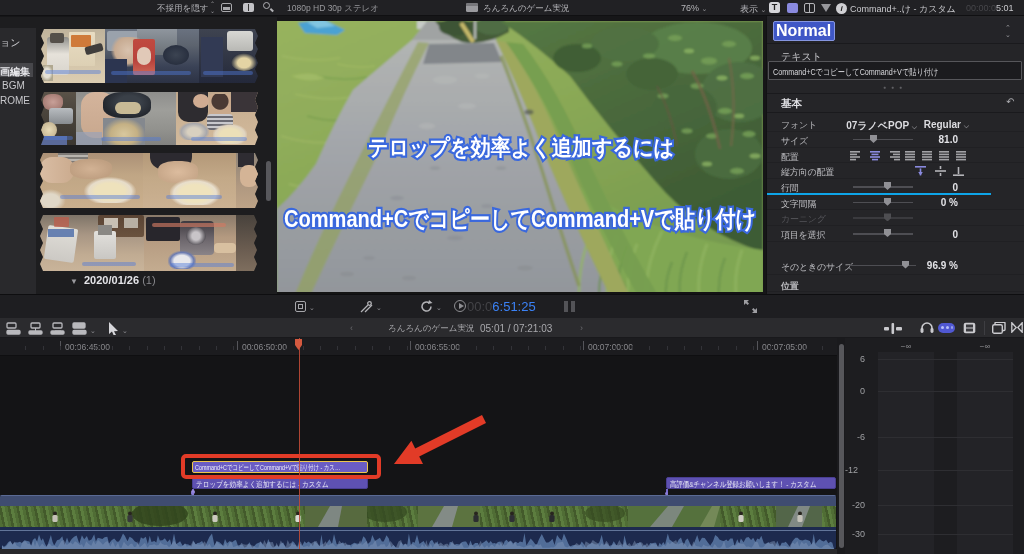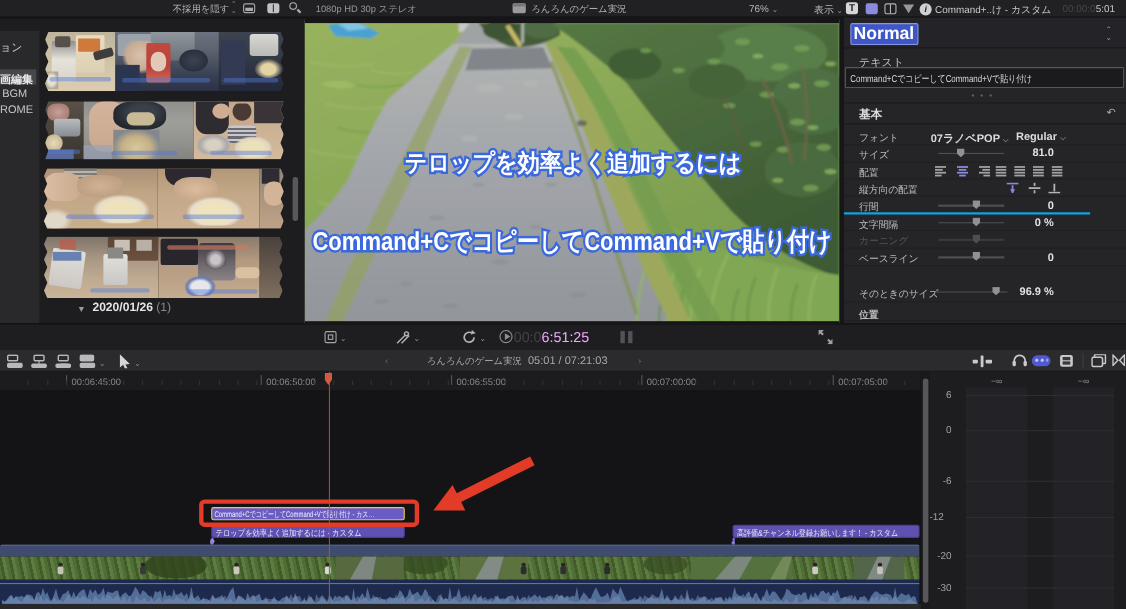--- a/index.html
+++ b/index.html
@@ -390,21 +390,21 @@
       <div class="ab" style="left:86px;top:7px;width:60px;height:1.6px;background:#4e4e53"></div>
       <div class="ab" style="left:117px;top:3px;width:7px;height:8px;background:#909095;clip-path:polygon(0 0,100% 0,100% 60%,50% 100%,0 60%)"></div>
       <div class="ab" style="left:130px;top:2.5px;width:61px;text-align:right;font-size:10px;font-weight:bold;color:#e2e2e6">0 %</div>
     </div>
     <div class="ab" style="left:0;top:194.4px;width:258px;height:15.7px;border-bottom:1px solid #202023">
       <div class="ab" style="left:14px;top:3px;font-size:9px;letter-spacing:-.2px;color:#55555a;font-weight:normal">カーニング</div>
       <div class="ab" style="left:86px;top:7px;width:60px;height:1.6px;background:#3a3a3e"></div>
       <div class="ab" style="left:117px;top:3px;width:7px;height:8px;background:#4e4e52;clip-path:polygon(0 0,100% 0,100% 60%,50% 100%,0 60%)"></div>
     </div>
     <div class="ab" style="left:0;top:210.1px;width:258px;height:15.7px;border-bottom:1px solid #202023">
-      <div class="ab" style="left:14px;top:3px;font-size:9px;letter-spacing:-.2px;color:#bcbcc0;font-weight:normal">ベースライン</div>
+      <div class="ab" style="left:14px;top:3px;font-size:9px;letter-spacing:-.2px;color:#bcbcc0;font-weight:normal">項目を選択</div>
       <div class="ab" style="left:86px;top:7px;width:60px;height:1.6px;background:#4e4e53"></div>
       <div class="ab" style="left:117px;top:3px;width:7px;height:8px;background:#909095;clip-path:polygon(0 0,100% 0,100% 60%,50% 100%,0 60%)"></div>
       <div class="ab" style="left:130px;top:2.5px;width:61px;text-align:right;font-size:10px;font-weight:bold;color:#e2e2e6">0</div>
     </div>
     <div class="ab" style="left:0;top:241.5px;width:258px;height:17.5px;border-bottom:1px solid #202023">
       <div class="ab" style="left:14px;top:3px;font-size:9px;letter-spacing:-.2px;color:#bcbcc0;font-weight:normal">そのときのサイズ</div>
       <div class="ab" style="left:83px;top:7px;width:66px;height:1.6px;background:#4e4e53"></div>
       <div class="ab" style="left:135px;top:3px;width:7px;height:8px;background:#909095;clip-path:polygon(0 0,100% 0,100% 60%,50% 100%,0 60%)"></div>
       <div class="ab" style="left:130px;top:2.5px;width:61px;text-align:right;font-size:10px;font-weight:bold;color:#e2e2e6">96.9 %</div>
     </div>
@@ -432,21 +432,21 @@
     </svg>
   <div class="ab" style="left:376px;top:9px;font-size:7px;color:#909094">⌄</div>
   <svg class="ab" style="left:420px;top:5px" width="13" height="13" viewBox="0 0 13 13">
       <path d="M11,6.5 a4.5,4.5 0 1 1 -2,-3.7" fill="none" stroke="#b3b3b7" stroke-width="1.5"></path>
       <path d="M9,0 L12.5,3 L8,4 Z" fill="#b3b3b7"></path>
     </svg>
   <div class="ab" style="left:436px;top:9px;font-size:7px;color:#909094">⌄</div>
   <div class="ab" style="left:454px;top:5px;width:12px;height:12px;border:1.3px solid #8e8e92;border-radius:50%">
       <div class="ab" style="left:3.5px;top:2px;width:0;height:0;border-top:3.5px solid transparent;border-bottom:3.5px solid transparent;border-left:5px solid #8e8e92"></div>
     </div>
-  <div class="ab" style="left:467px;top:4px;font-size:13px;color:#434347">00:0<span style="color:#f0abfc">6:51:25</span></div>
+  <div class="ab" style="left:467px;top:4px;font-size:13px;color:#434347">00:0<span style="color:#3b82f6">6:51:25</span></div>
   <div class="ab" style="left:564px;top:6px;width:4px;height:11px;background:#535357"></div>
   <div class="ab" style="left:571px;top:6px;width:4px;height:11px;background:#535357"></div>
   <svg class="ab" style="left:744px;top:5px" width="13" height="13" viewBox="0 0 13 13">
       <g fill="#9e9ea2">
         <path d="M0,5 V0 h5 L3.2,1.8 L5,3.6 L3.6,5 L1.8,3.2 Z"></path>
         <path d="M13,8 V13 h-5 L9.8,11.2 L8,9.4 L9.4,8 L11.2,9.8 Z"></path>
       </g>
     </svg>
 </div>
 

